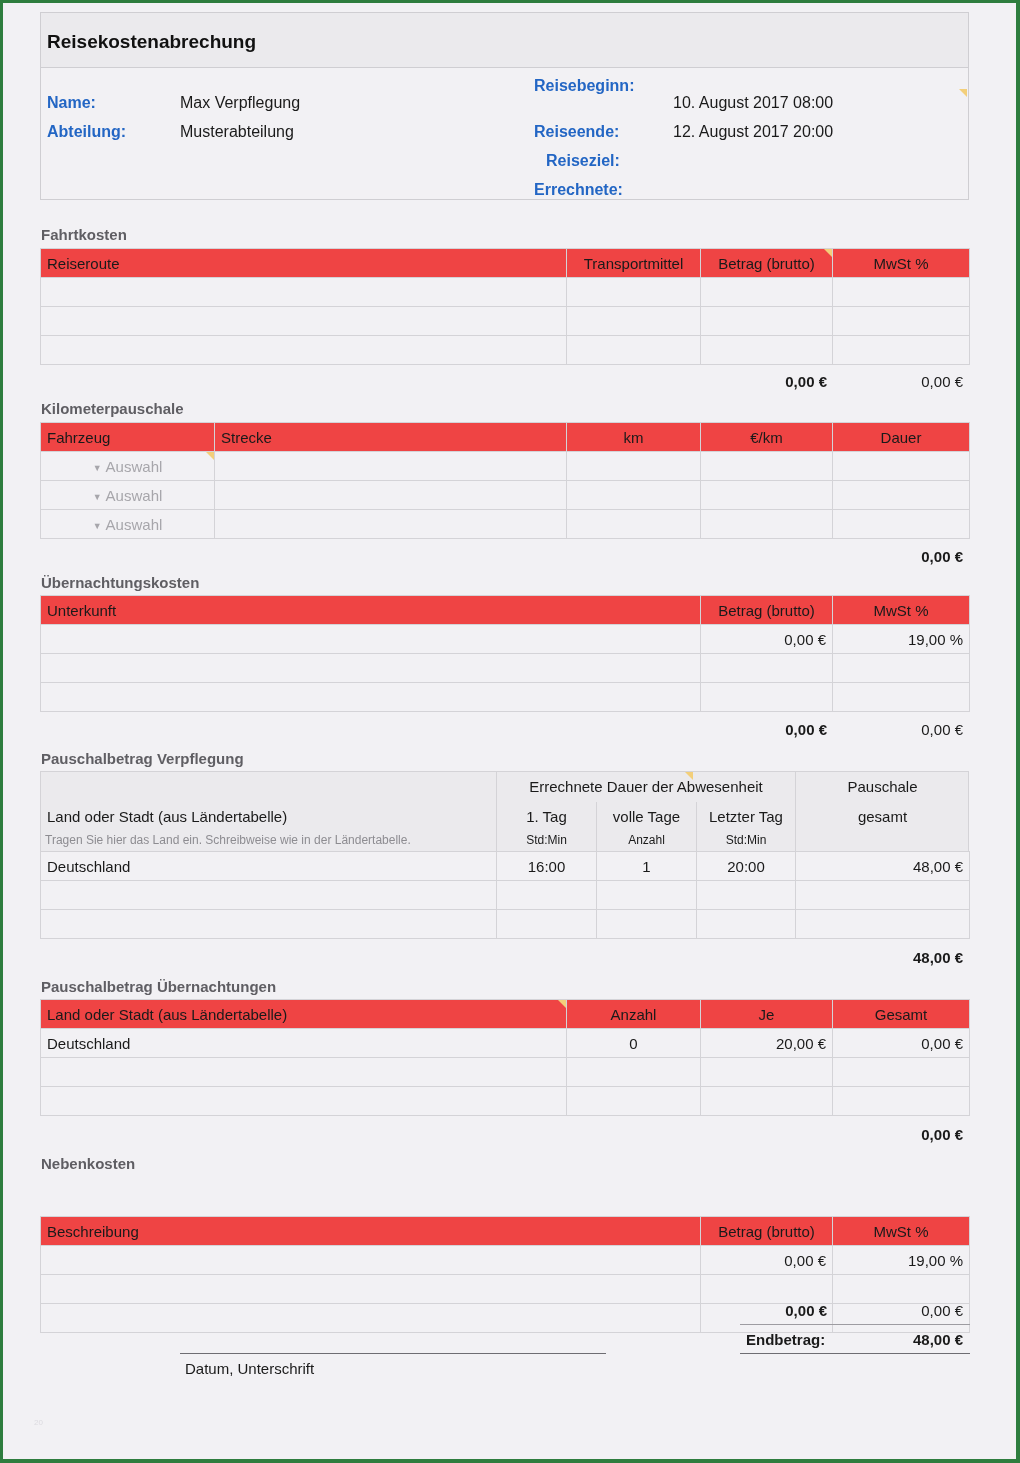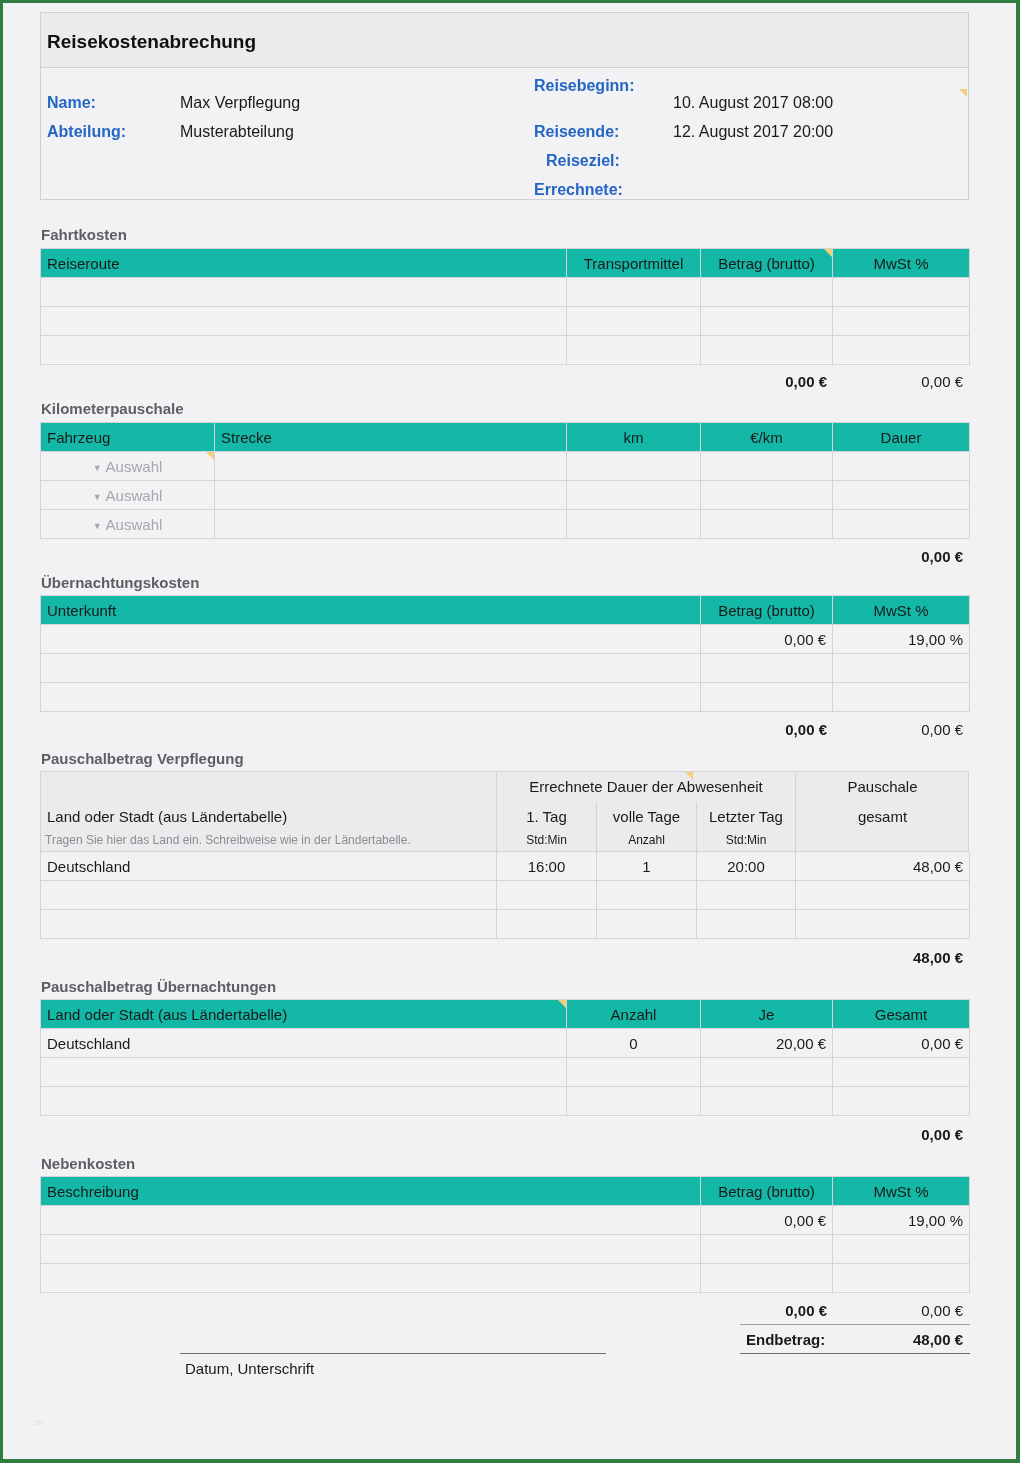--- a/index.html
+++ b/index.html
@@ -41,21 +41,21 @@
 
   
   table.grid {
     position: absolute; left: 40px; border-collapse: collapse; table-layout: fixed;
     font-size: 15px; color: #1a1a1a;
   }
   table.grid td, table.grid th {
     border: 1px solid #d4d3d7; height: 29px; padding: 0 6px; box-sizing: border-box;
     font-weight: normal; white-space: nowrap; overflow: hidden;
   }
-  table.grid th { background: #14b8a6; }
+  table.grid th { background: #ef4444; }
   table.grid td { background: #f2f1f4; }
   .l { text-align: left; }
   .c { text-align: center; }
   .r { text-align: right; }
 
   .total { position: absolute; font-size: 15px; text-align: right; }
   .bold { font-weight: bold; }
 
   .corner {
     position: absolute; width: 0; height: 0;
@@ -297,21 +297,21 @@
     <td class="l"></td>
     <td class="c"></td>
     <td class="r"></td>
     <td class="r"></td>
   </tr>
 </tbody>
   </table>
 <div class="total bold" style="right:57px;top:1126px;">0,00 €</div>
 
 <div class="section-title" style="top:1155px;">Nebenkosten</div>
-<table class="grid" style="top:1176px;width:929px;">
+<table class="grid" style="top:1216px;width:929px;">
   <colgroup>
       <col style="width:660px">
       <col style="width:132px">
       <col style="width:137px">
     </colgroup>
   <tbody>
       <tr>
     <th class="l">Beschreibung</th>
     <th class="c">Betrag (brutto)</th>
     <th class="c">MwSt %</th>

